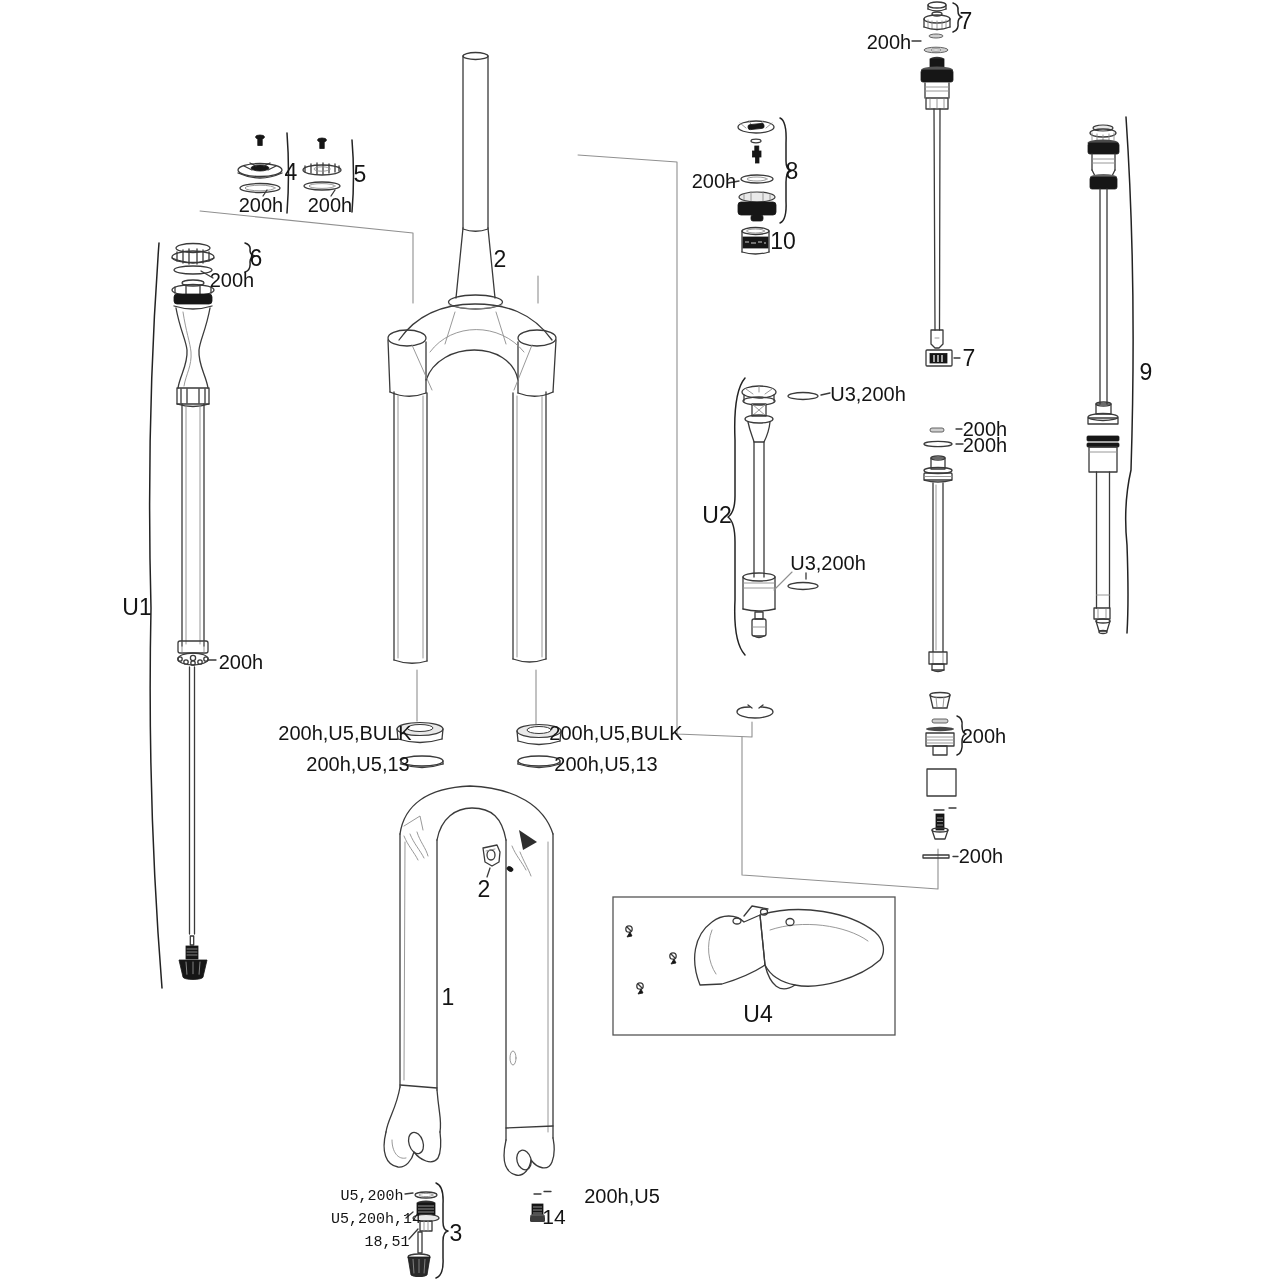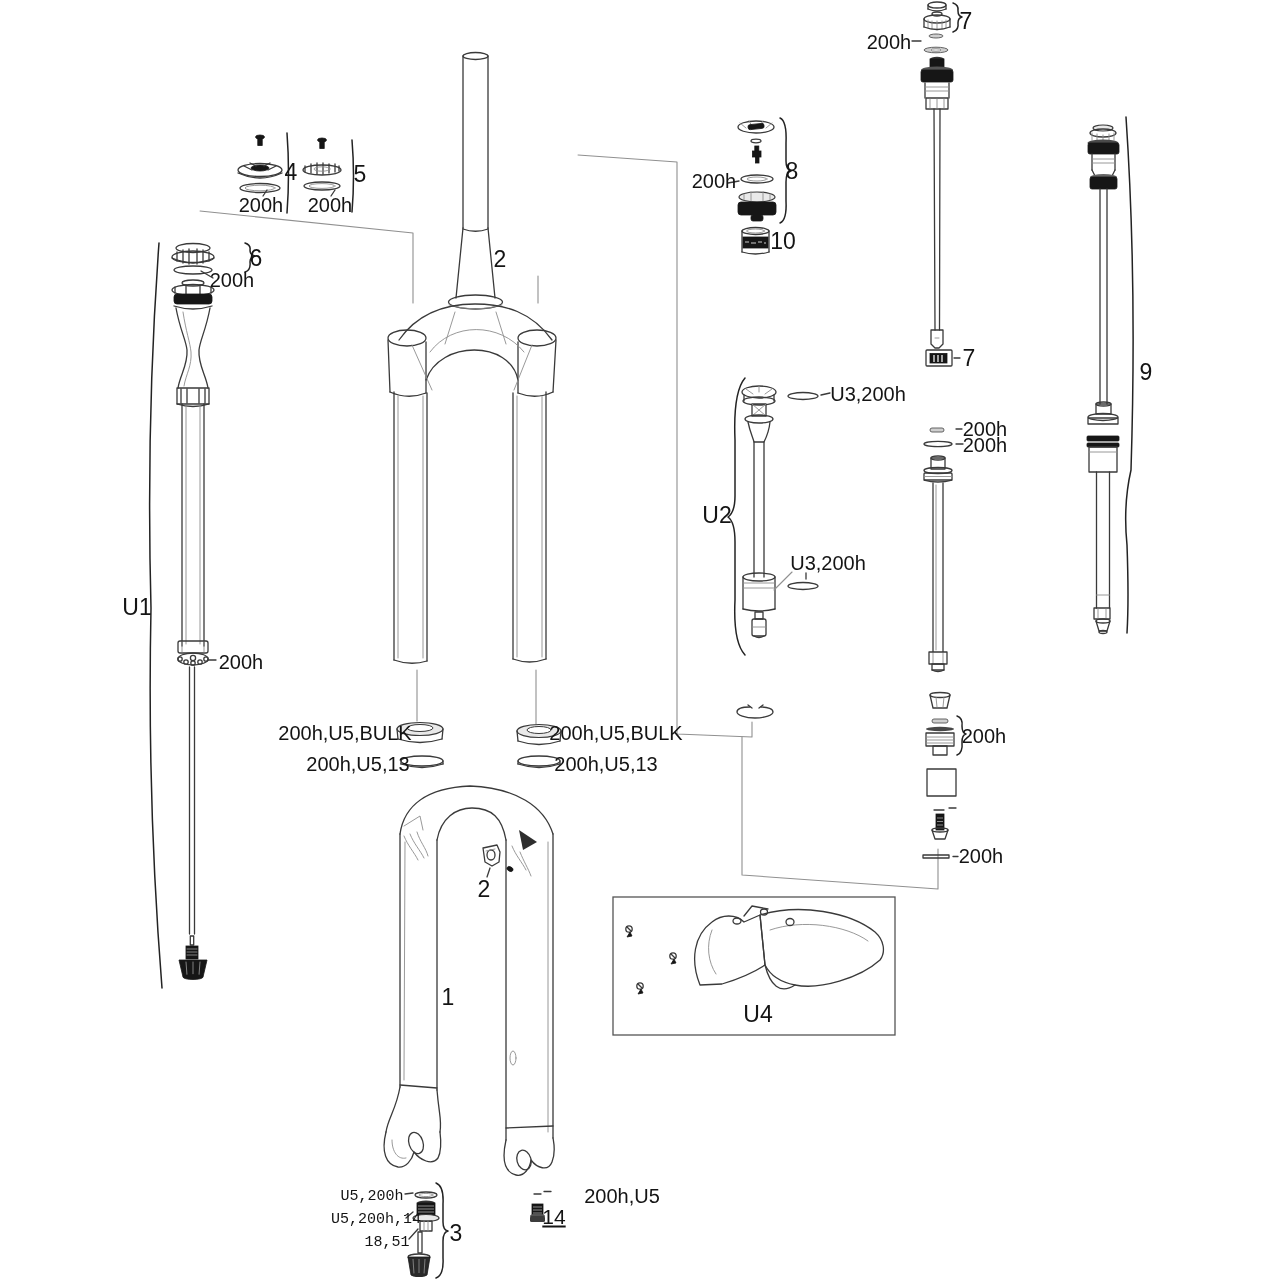--- a/index.html
+++ b/index.html
@@ -1,21 +1,21 @@
 <!DOCTYPE html>
 <html><head>
 <meta charset="utf-8">
 <style>
   html,body{margin:0;padding:0;background:#ffffff;}
   .stage{position:relative;width:1280px;height:1280px;background:#ffffff;
          font-family:"Liberation Sans", sans-serif;overflow:hidden;}
   .stage svg{position:absolute;left:0;top:0;}
   .lbl{position:absolute;transform:translate(-50%,-50%);color:#141414;white-space:nowrap;line-height:1;}
   .s24{font-size:23px;}
-  .s21{font-size:21px;text-decoration:underline;}
+  .s21{font-size:21px;}
   .s19{font-size:20px;}
   .s17{font-size:15px;font-family:Liberation Mono, monospace;}
   
   .ln{fill:none;stroke:#3a3a3a;stroke-width:1.3;stroke-linecap:round;stroke-linejoin:round;}
   .thin{fill:none;stroke:#8d8d8d;stroke-width:0.9;stroke-linecap:round;}
   .leader{fill:none;stroke:#909090;stroke-width:1.1;stroke-linecap:round;stroke-linejoin:round;}
   .bracket{fill:none;stroke:#232323;stroke-width:1.5;stroke-linecap:round;stroke-linejoin:round;}
   .dark{fill:#161616;stroke:#161616;stroke-width:0.8;}
   .grey{fill:#cfcfcf;stroke:#555;stroke-width:0.9;}
   .ltgrey{fill:#e9e9e9;stroke:#3a3a3a;stroke-width:1.2;}

